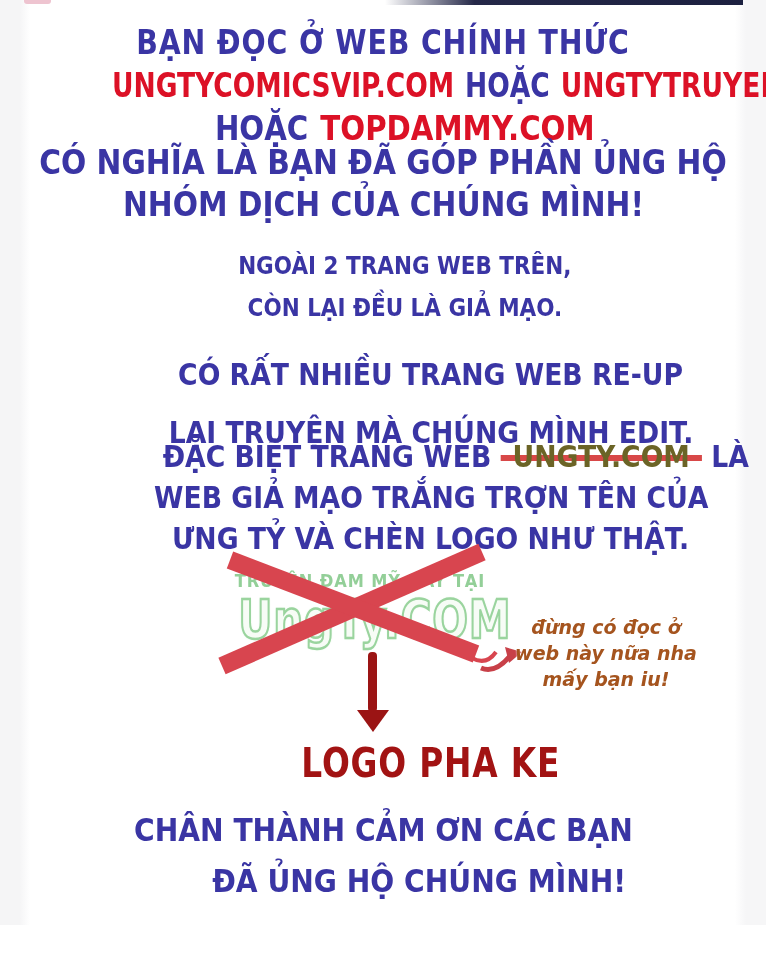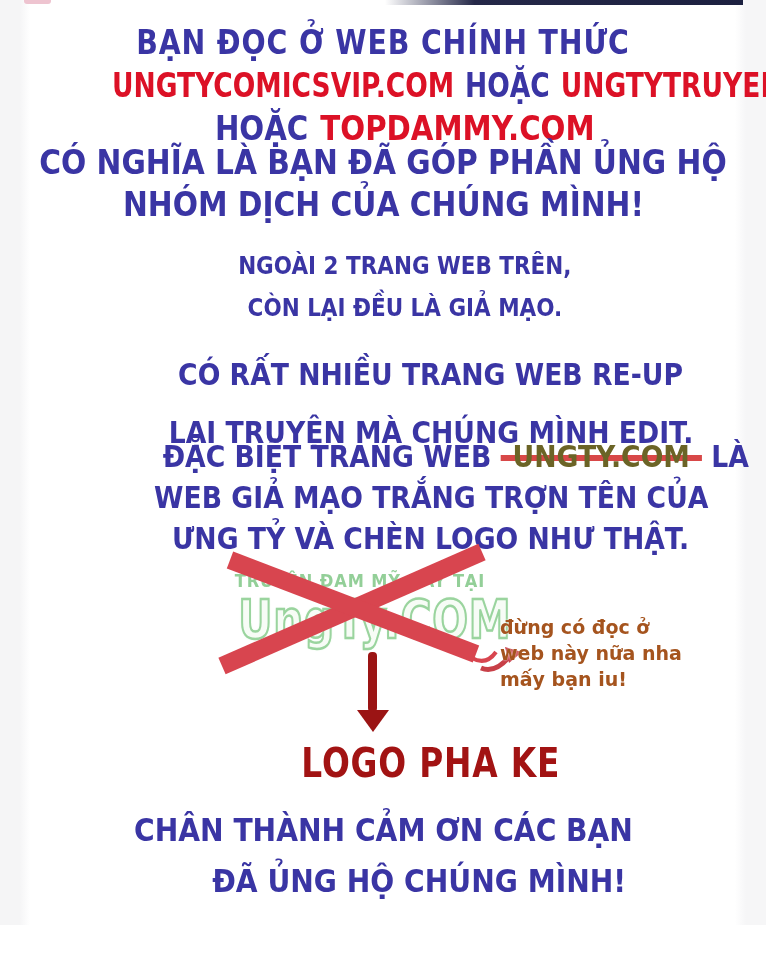--- a/index.html
+++ b/index.html
@@ -44,22 +44,22 @@
   .logo-wordmark{
     position:absolute;left:203px;top:38px;width:320px;text-align:center;
     font-size:54px;line-height:60px;color:#f7fcf6;
     -webkit-text-stroke:2.5px #9ad49e;
     text-shadow:0 0 1px #9ad49e,0 0 3px #cdeccf;
     transform:scaleX(0.78);letter-spacing:1px;
   }
   .cross-svg{position:absolute;left:210px;top:-8px;}
   .curve-arrow-svg{position:absolute;left:478px;top:92px;}
   .note{
-    position:absolute;left:500px;top:62px;width:212px;text-align:left;
-    font-size:19px;line-height:26px;color:#a5541e;
+    position:absolute;left:500px;top:62px;width:212px;text-align:center;
+    font-size:19px;line-height:26px;color:#a5541e;font-style:italic;
     text-shadow:0 0 2px #ffffff;
   }
   .down-arrow-shaft{position:absolute;left:368px;top:100px;width:9px;height:60px;background:#9b1414;border-radius:4px;}
   .down-arrow-head{position:absolute;left:357px;top:158px;width:0;height:0;
     border-left:16px solid transparent;border-right:16px solid transparent;border-top:22px solid #9b1414;}
 
   .caption{top:738px;font-size:41px;line-height:50px;color:#a21313;margin-left:48px;}
   .caption .line{transform:scaleX(0.8);letter-spacing:1px;}
 
   .footer-line{font-size:32px;line-height:45px;}

